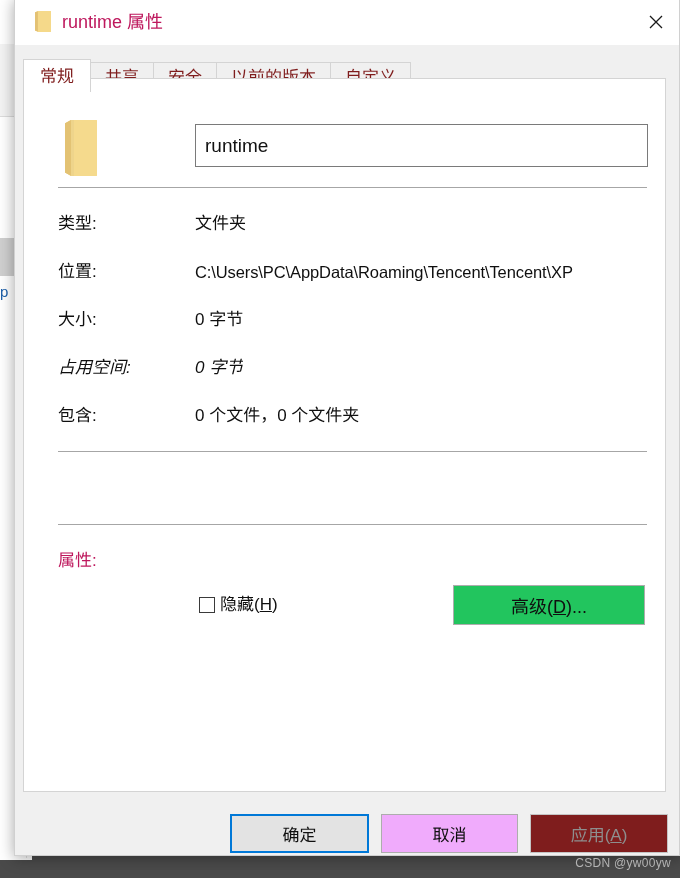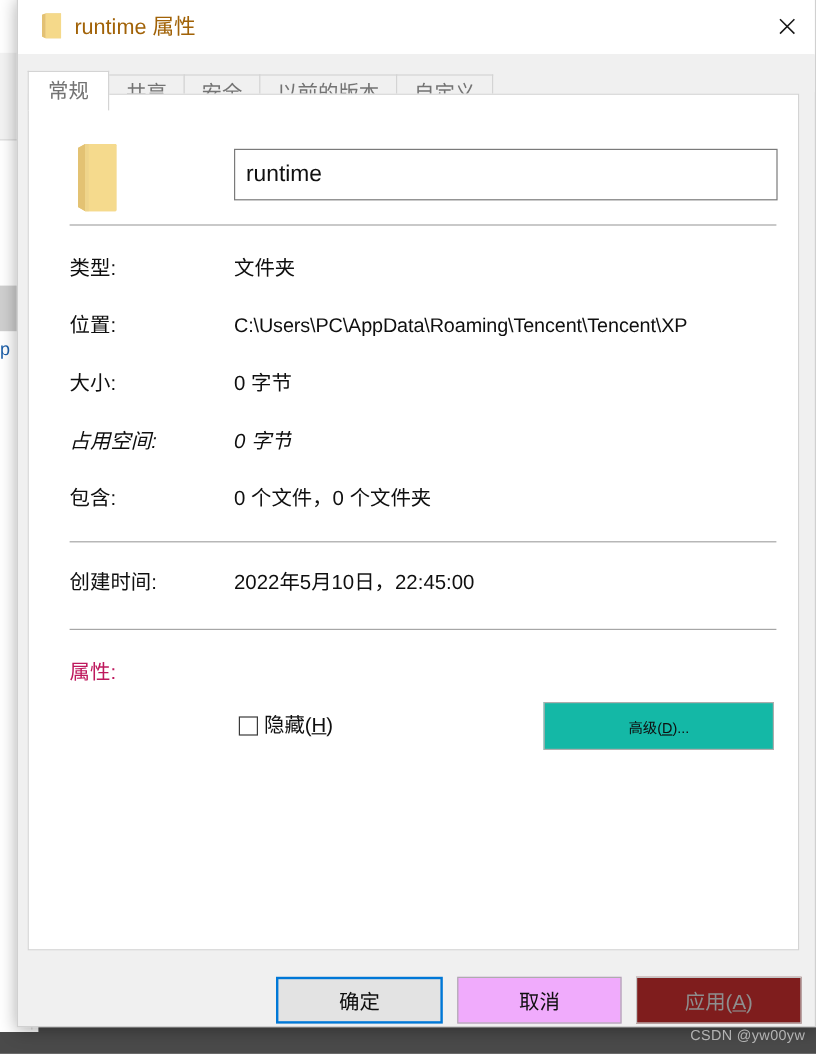--- a/index.html
+++ b/index.html
@@ -99,21 +99,21 @@
     left: 20px;
     top: 12px;
     width: 16px;
     height: 21px;
   }
   .title-text {
     position: absolute;
     left: 47px;
     top: 11px;
     font-size: 18px;
-    color: #a16207;
+    color: #be185d;
     white-space: nowrap;
     line-height: 24px;
   }
   .close-btn {
     position: absolute;
     right: 0;
     top: 0;
     width: 46px;
     height: 46px;
     display: flex;
@@ -140,21 +140,21 @@
     align-items: flex-end;
     height: 33px;
   }
   .tab {
     height: 30px;
     padding: 0 14px;
     box-sizing: border-box;
     display: flex;
     align-items: center;
     font-size: 17px;
-    color: #737373;
+    color: #7f1d1d;
     background: #f0f0f0;
     border: 1px solid #d4d4d4;
     border-bottom: none;
     margin-right: -1px;
     white-space: nowrap;
     cursor: default;
     line-height: 1;
   }
   .tab.active {
     background: #ffffff;
@@ -294,24 +294,24 @@
   }
   .cbtext u { text-decoration: underline; }
 
   .adv-btn {
     position: absolute;
     left: 438px;
     top: 586px;
     width: 192px;
     height: 40px;
     box-sizing: border-box;
-    background: #14b8a6;
+    background: #22c55e;
     border: 1px solid #adadad;
     font-family: "Liberation Sans", "DejaVu Sans", sans-serif;
-    font-size: 12px;
+    font-size: 18px;
     color: #0f0f0f;
     cursor: default;
     padding: 0;
   }
 
   
   .footer-btn {
     position: absolute;
     top: 815px;
     height: 39px;
@@ -437,24 +437,20 @@
     <span class="lbl">占用空间:</span>
     <span class="val">0 字节</span>
   </div>
   <div class="row" style="top:405px;">
     <span class="lbl">包含:</span>
     <span class="val">0 个文件，0 个文件夹</span>
   </div>
 
   <div class="sep" style="top:452px;"></div>
 
-  <div class="row" style="top:475px;">
-    <span class="lbl">创建时间:</span>
-    <span class="val">2022年5月10日，22:45:00</span>
-  </div>
 
   <div class="sep" style="top:525px;"></div>
 
   <div class="attr-label">属性:</div>
 
 
   <div class="cbrow hidden-attr">
     <span class="cbox"></span>
     <span class="cbtext"><span>隐藏(</span><u>H</u><span>)</span></span>
   </div>

